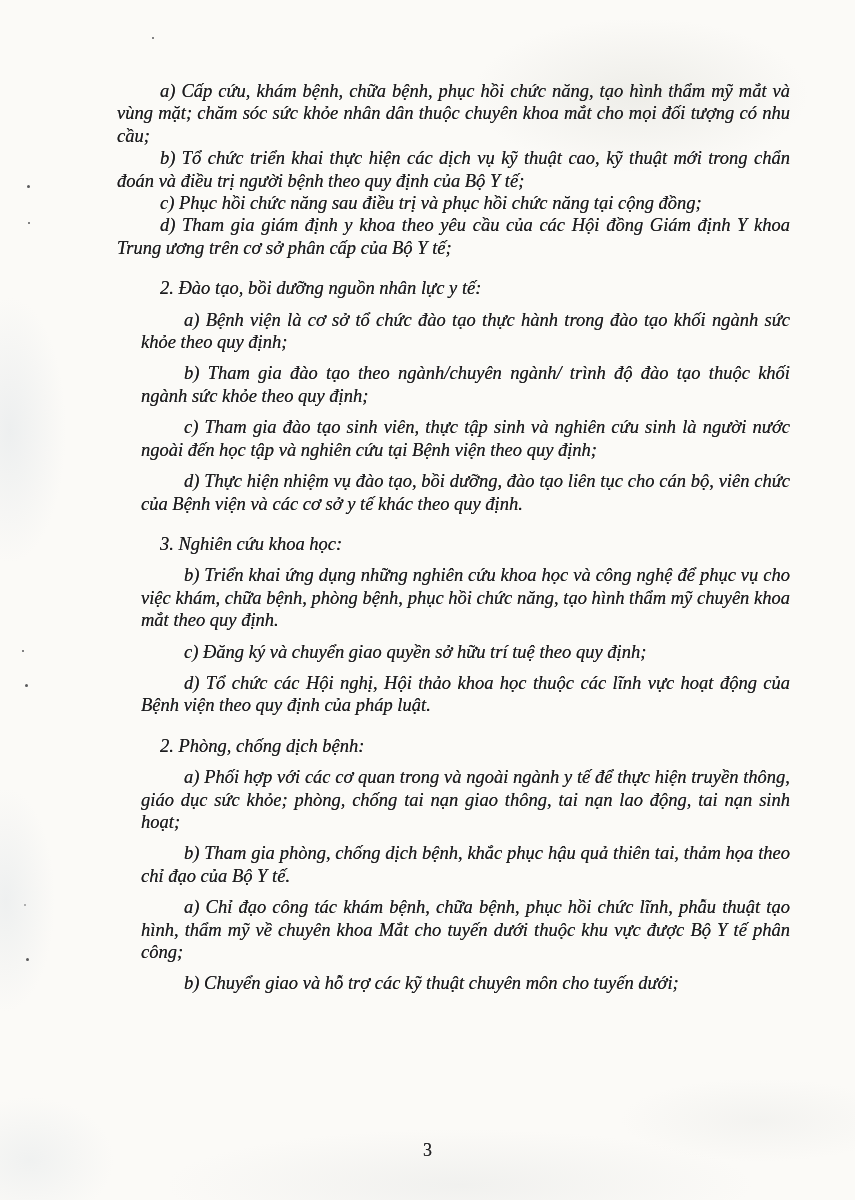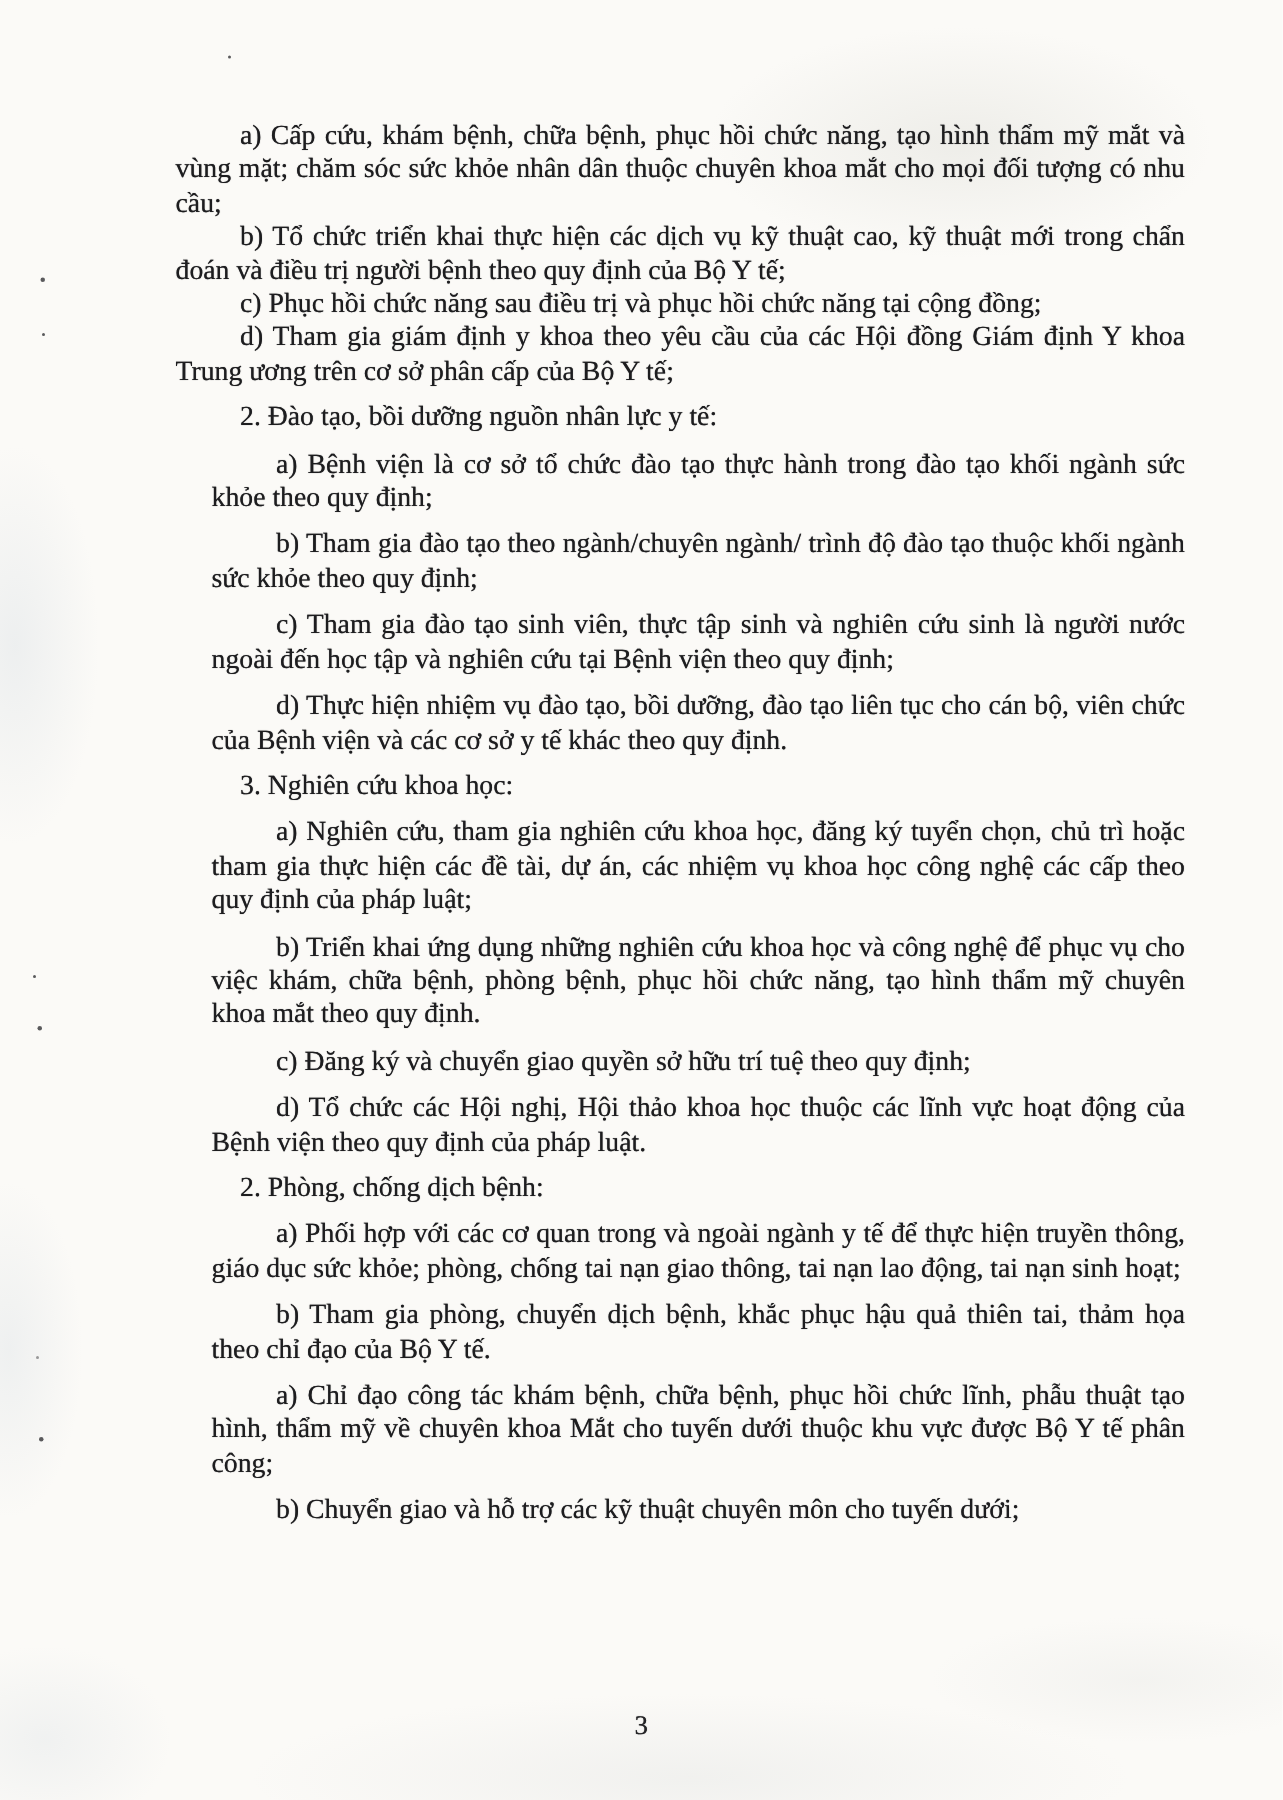--- a/index.html
+++ b/index.html
@@ -22,24 +22,25 @@
       #fbfaf7;
   }
   .content {
     position: absolute;
     left: 117px; top: 80px; width: 673px;
     text-align: justify;
     color: #1d1d1f;
     font-size: 18.5px;
     line-height: 22.4px;
     text-shadow: 0 0 0.5px rgba(25,25,28,0.85);
+    font-style: italic;
   }
   .content p { margin: 0; text-indent: 43px; }
   .content p.flow { margin-top: 0; }
-  .content p.h    { margin-top: 8px; }
+  .content p.h    { margin-top: 18px; }
   .content p.sp   { margin-top: 9px; margin-left: 24px; }
   .page-number {
     position: absolute;
     top: 1140px; left: 0; width: 855px;
     text-align: center;
     color: #242426;
     font-size: 18px;
     text-shadow: 0 0 0.5px rgba(25,25,28,0.8);
   }
   .speck {
@@ -58,27 +59,26 @@
   <p class="flow">a) Cấp cứu, khám bệnh, chữa bệnh, phục hồi chức năng, tạo hình thẩm mỹ mắt và vùng mặt; chăm sóc sức khỏe nhân dân thuộc chuyên khoa mắt cho mọi đối tượng có nhu cầu;</p>
       <p class="flow">b) Tổ chức triển khai thực hiện các dịch vụ kỹ thuật cao, kỹ thuật mới trong chẩn đoán và điều trị người bệnh theo quy định của Bộ Y tế;</p>
       <p class="flow">c) Phục hồi chức năng sau điều trị và phục hồi chức năng tại cộng đồng;</p>
       <p class="flow">d) Tham gia giám định y khoa theo yêu cầu của các Hội đồng Giám định Y khoa Trung ương trên cơ sở phân cấp của Bộ Y tế;</p>
       <p class="h">2. Đào tạo, bồi dưỡng nguồn nhân lực y tế:</p>
       <p class="sp">a) Bệnh viện là cơ sở tổ chức đào tạo thực hành trong đào tạo khối ngành sức khỏe theo quy định;</p>
       <p class="sp">b) Tham gia đào tạo theo ngành/chuyên ngành/ trình độ đào tạo thuộc khối ngành sức khỏe theo quy định;</p>
       <p class="sp">c) Tham gia đào tạo sinh viên, thực tập sinh và nghiên cứu sinh là người nước ngoài đến học tập và nghiên cứu tại Bệnh viện theo quy định;</p>
       <p class="sp">d) Thực hiện nhiệm vụ đào tạo, bồi dưỡng, đào tạo liên tục cho cán bộ, viên chức của Bệnh viện và các cơ sở y tế khác theo quy định.</p>
       <p class="h">3. Nghiên cứu khoa học:</p>
-      <p class="sp">a) Nghiên cứu, tham gia nghiên cứu khoa học, đăng ký tuyển chọn, chủ trì hoặc tham gia thực hiện các đề tài, dự án, các nhiệm vụ khoa học công nghệ các cấp theo quy định của pháp luật;</p>
       <p class="sp">b) Triển khai ứng dụng những nghiên cứu khoa học và công nghệ  để phục vụ cho việc khám, chữa bệnh, phòng bệnh, phục hồi chức năng, tạo hình thẩm mỹ chuyên khoa mắt theo quy định.</p>
       <p class="sp">c) Đăng ký và chuyển giao quyền sở hữu trí tuệ theo quy định;</p>
       <p class="sp">d) Tổ chức các Hội nghị, Hội thảo khoa học thuộc các lĩnh vực hoạt động của Bệnh viện theo quy định của pháp luật.</p>
       <p class="h">2. Phòng, chống dịch bệnh:</p>
       <p class="sp">a) Phối hợp với các cơ quan trong và ngoài ngành y tế để thực hiện truyền thông, giáo dục sức khỏe; phòng, chống tai nạn giao thông, tai nạn lao động, tai nạn sinh hoạt;</p>
-      <p class="sp">b) Tham gia phòng, chuyển dịch bệnh, khắc phục hậu quả thiên tai, thảm họa theo chỉ đạo của Bộ Y tế.</p>
+      <p class="sp">b) Tham gia phòng, chống dịch bệnh, khắc phục hậu quả thiên tai, thảm họa theo chỉ đạo của Bộ Y tế.</p>
       <p class="sp">a) Chỉ đạo công tác khám bệnh, chữa bệnh, phục hồi chức lĩnh, phẫu thuật tạo hình, thẩm mỹ về chuyên khoa Mắt cho tuyến dưới thuộc khu vực được Bộ Y tế phân công;</p>
       <p class="sp">b) Chuyển giao và hỗ trợ các kỹ thuật chuyên môn cho tuyến dưới;</p>
     </div>
 
   <div class="page-number">3</div>
 
   <div class="speck" style="left:152px; top:37px;  width:2px; height:2px;"></div>
   <div class="speck" style="left:27px;  top:185px; width:3px; height:3px;"></div>
   <div class="speck" style="left:28px;  top:222px; width:2px; height:2px;"></div>
   <div class="speck" style="left:22px;  top:650px; width:2px; height:2px;"></div>

